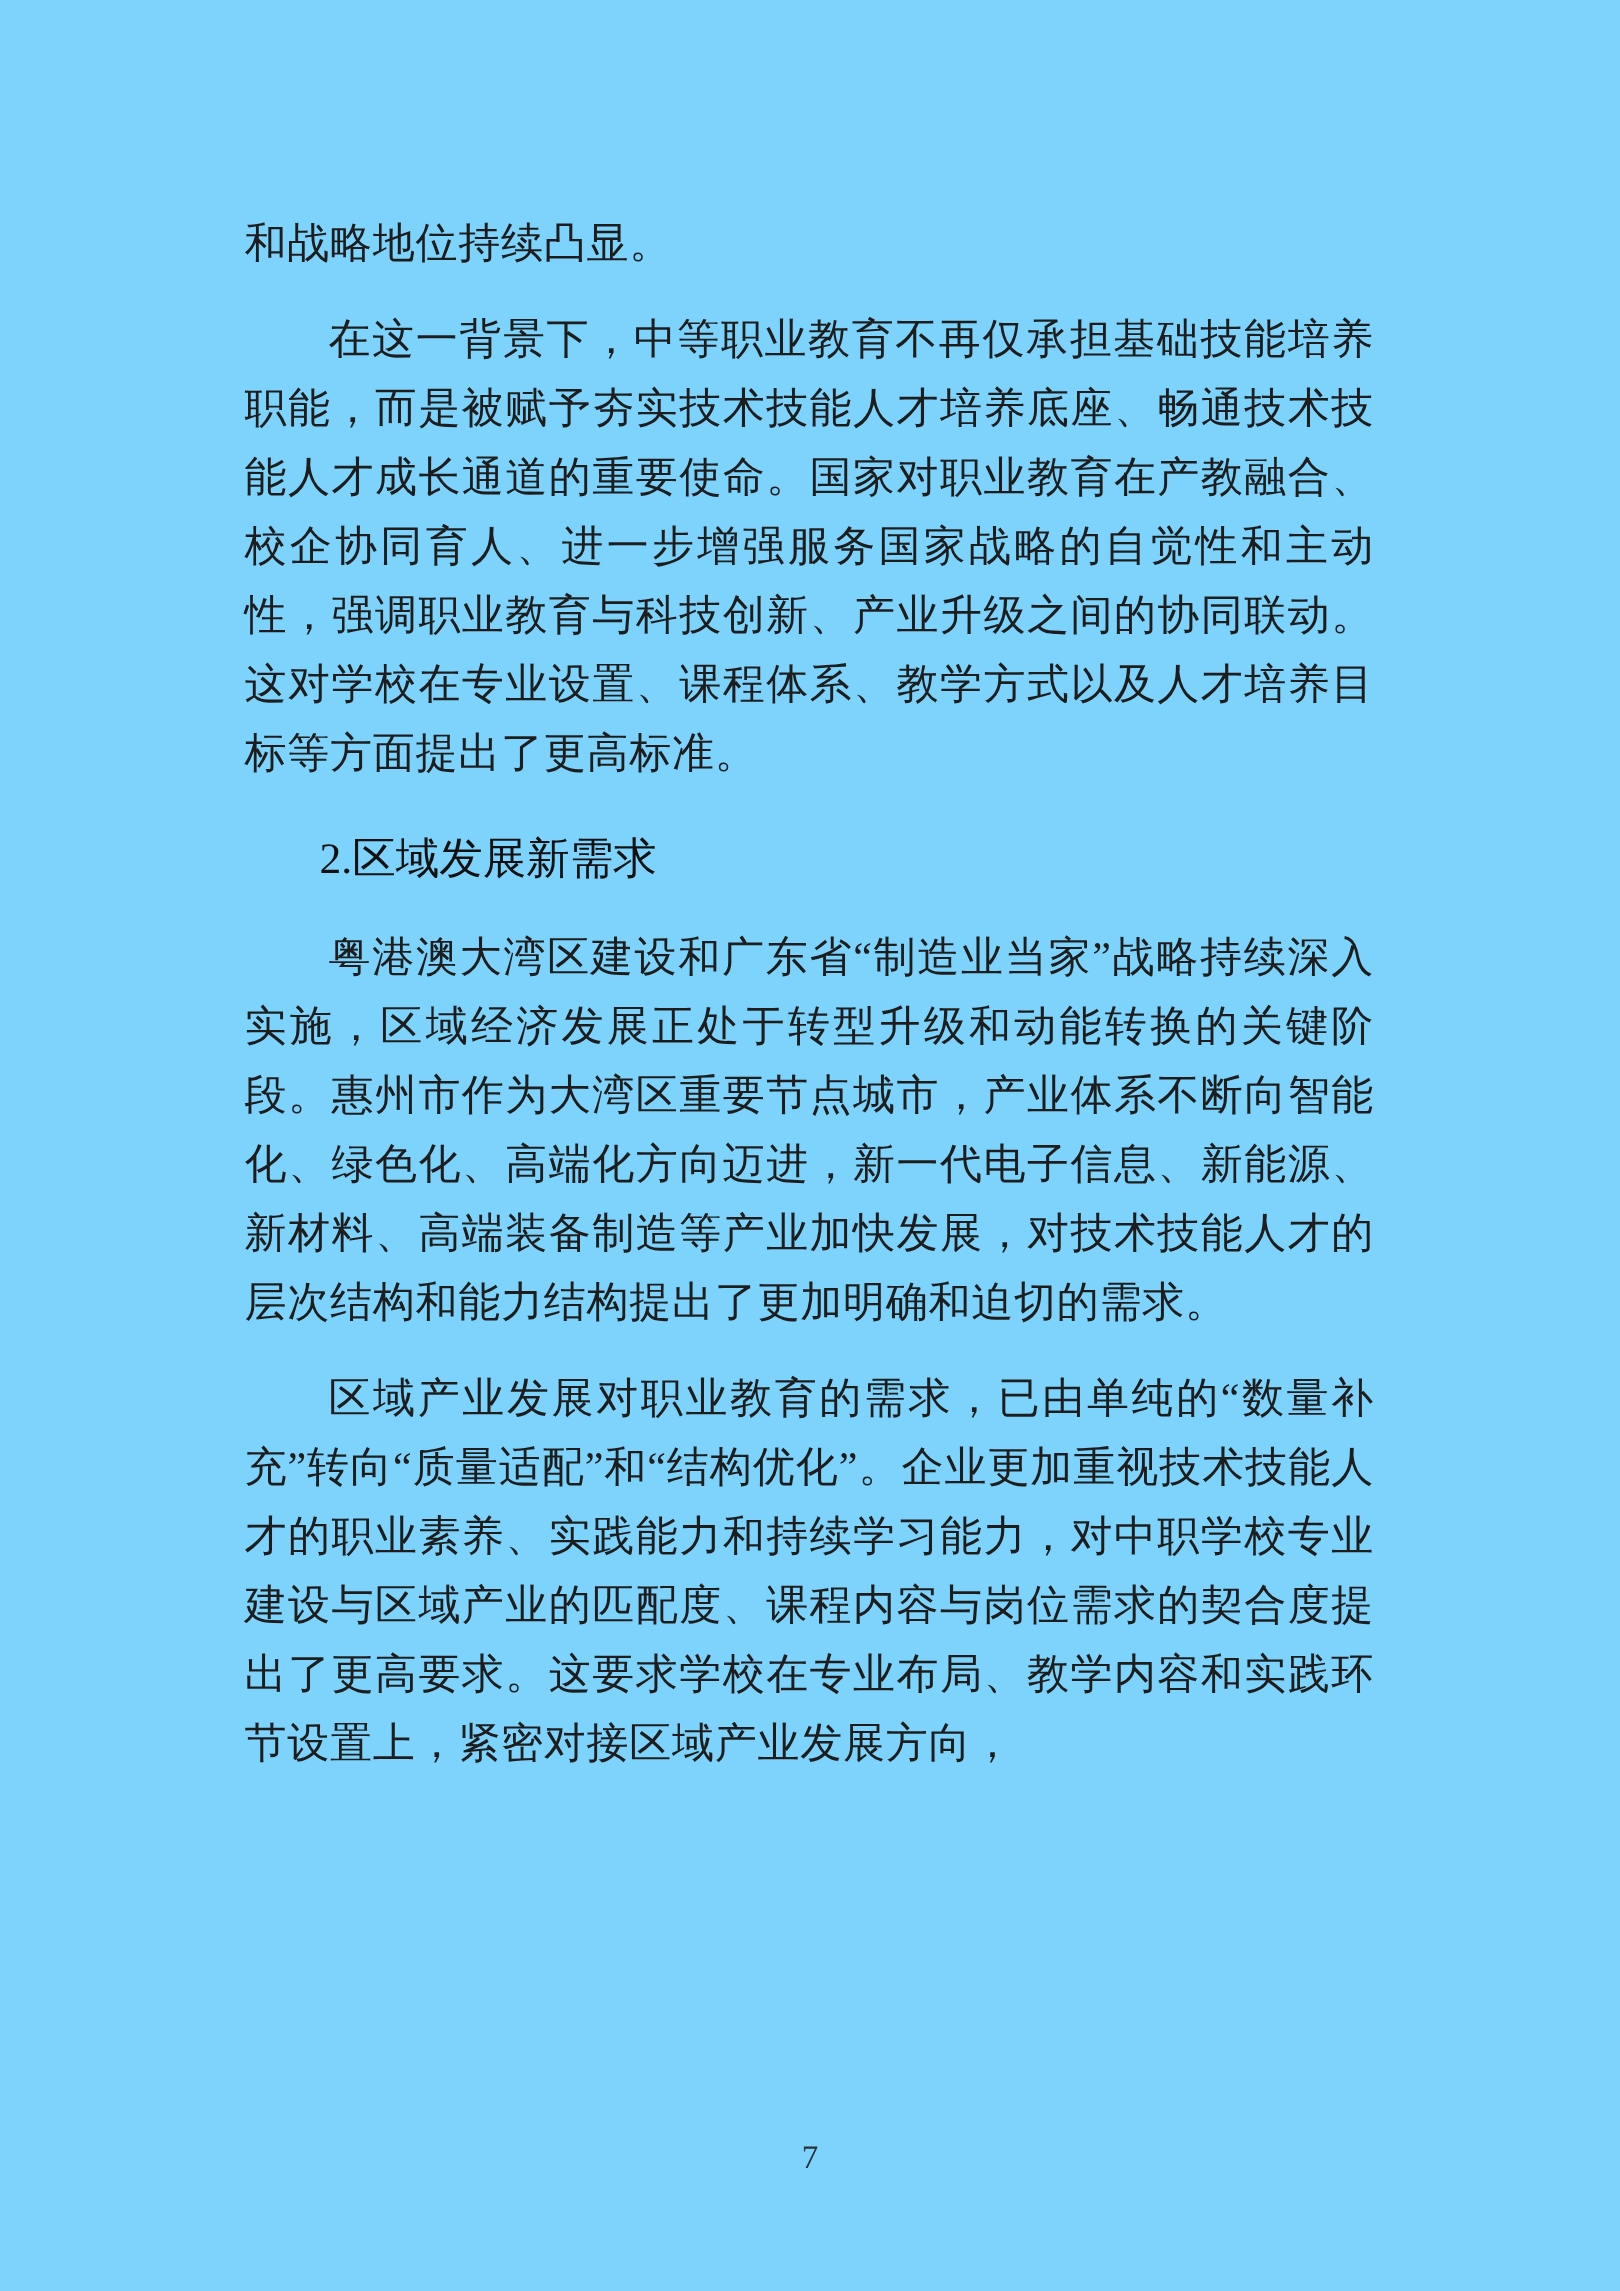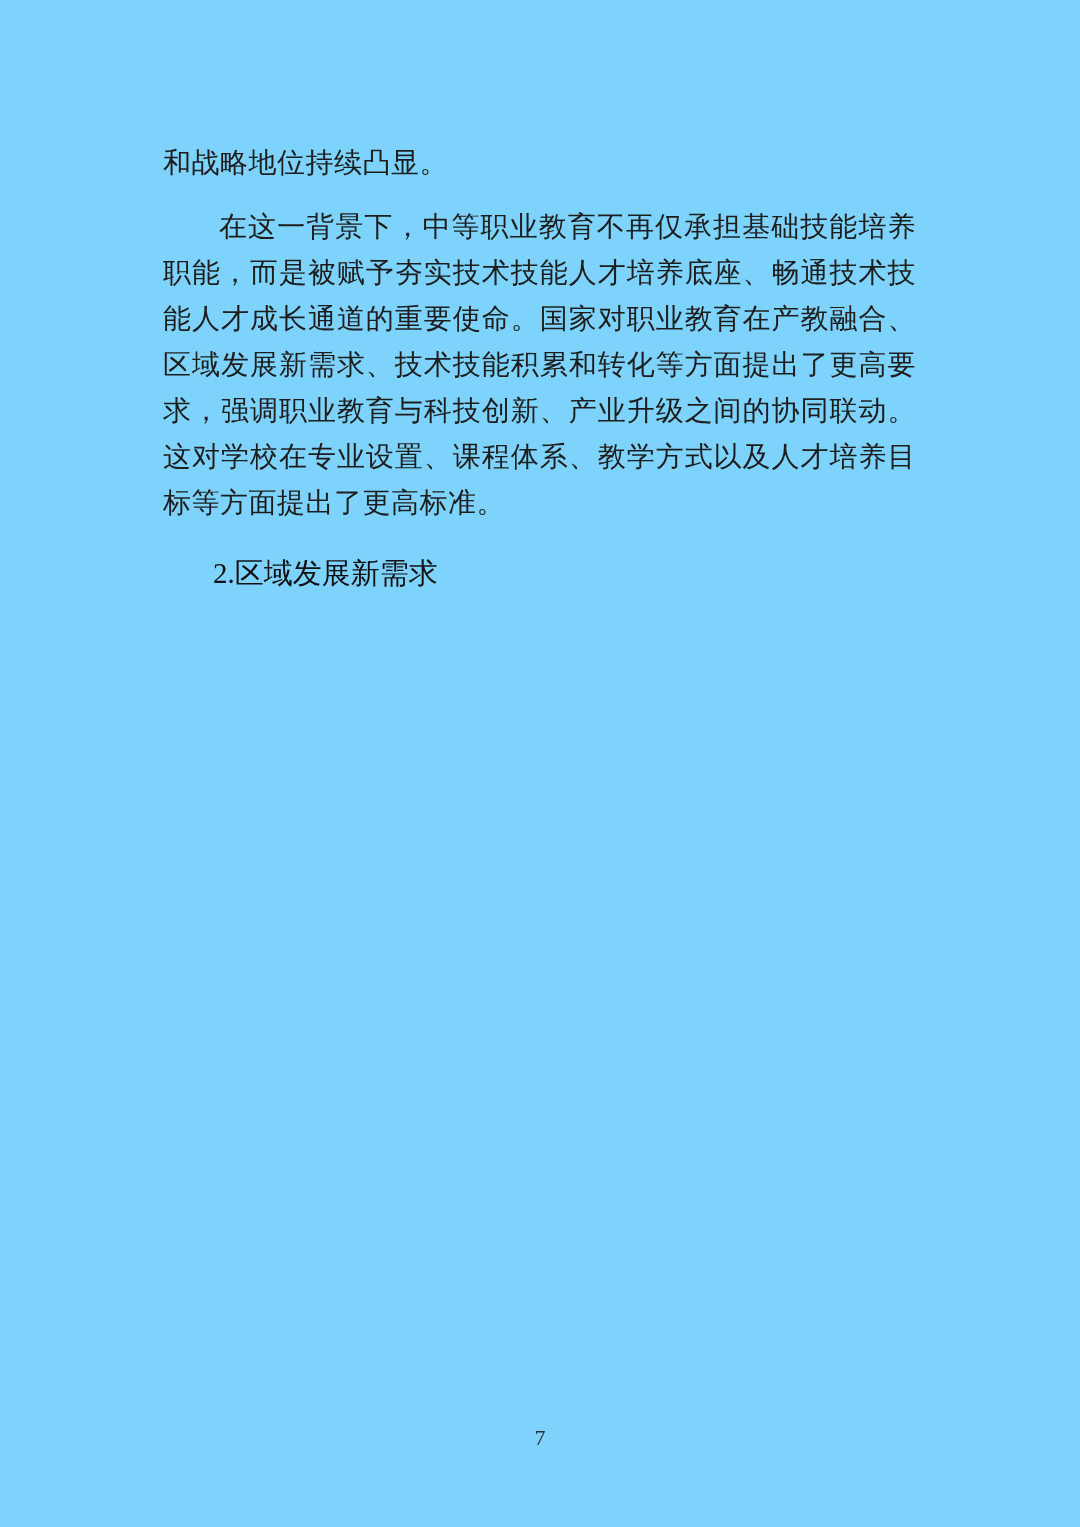--- a/index.html
+++ b/index.html
@@ -52,18 +52,20 @@
     line-height: 26px;
     color: #2b2f36;
   }
 </style>
 </head>
 <body>
 
 <div class="page">
   <div class="content">
     <p class="para continuation">和战略地位持续凸显。</p>
-    <p class="para">在这一背景下，中等职业教育不再仅承担基础技能培养职能，而是被赋予夯实技术技能人才培养底座、畅通技术技能人才成长通道的重要使命。国家对职业教育在产教融合、区域发展新需求、技术技能积累和转化等方面提出了更高要求，强调职业教育与科技创新、产业升级之间的协同联动。这对学校在专业设置、课程体系、教学方式以及人才培养目标等方面提出了更高标准。</p>
+    <p class="para">在这一背景下，中等职业教育不再仅承担基础技能培养职能，而是被赋予夯实技术技能人才培养底座、畅通技术技能人才成长通道的重要使命。国家对职业教育在产教融合、校企协同育人、进一步增强服务国家战略的自觉性和主动性，强调职业教育与科技创新、产业升级之间的协同联动。这对学校在专业设置、课程体系、教学方式以及人才培养目标等方面提出了更高标准。</p>
     <h2 class="section-heading">2.区域发展新需求</h2>
+    <p class="para">粤港澳大湾区建设和广东省“制造业当家”战略持续深入实施，区域经济发展正处于转型升级和动能转换的关键阶段。惠州市作为大湾区重要节点城市，产业体系不断向智能化、绿色化、高端化方向迈进，新一代电子信息、新能源、新材料、高端装备制造等产业加快发展，对技术技能人才的层次结构和能力结构提出了更加明确和迫切的需求。</p>
+    <p class="para">区域产业发展对职业教育的需求，已由单纯的“数量补充”转向“质量适配”和“结构优化”。企业更加重视技术技能人才的职业素养、实践能力和持续学习能力，对中职学校专业建设与区域产业的匹配度、课程内容与岗位需求的契合度提出了更高要求。这要求学校在专业布局、教学内容和实践环节设置上，紧密对接区域产业发展方向，</p>
   </div>
 
   <div class="page-footer">7</div>
 </div>
 
 </body></html>

